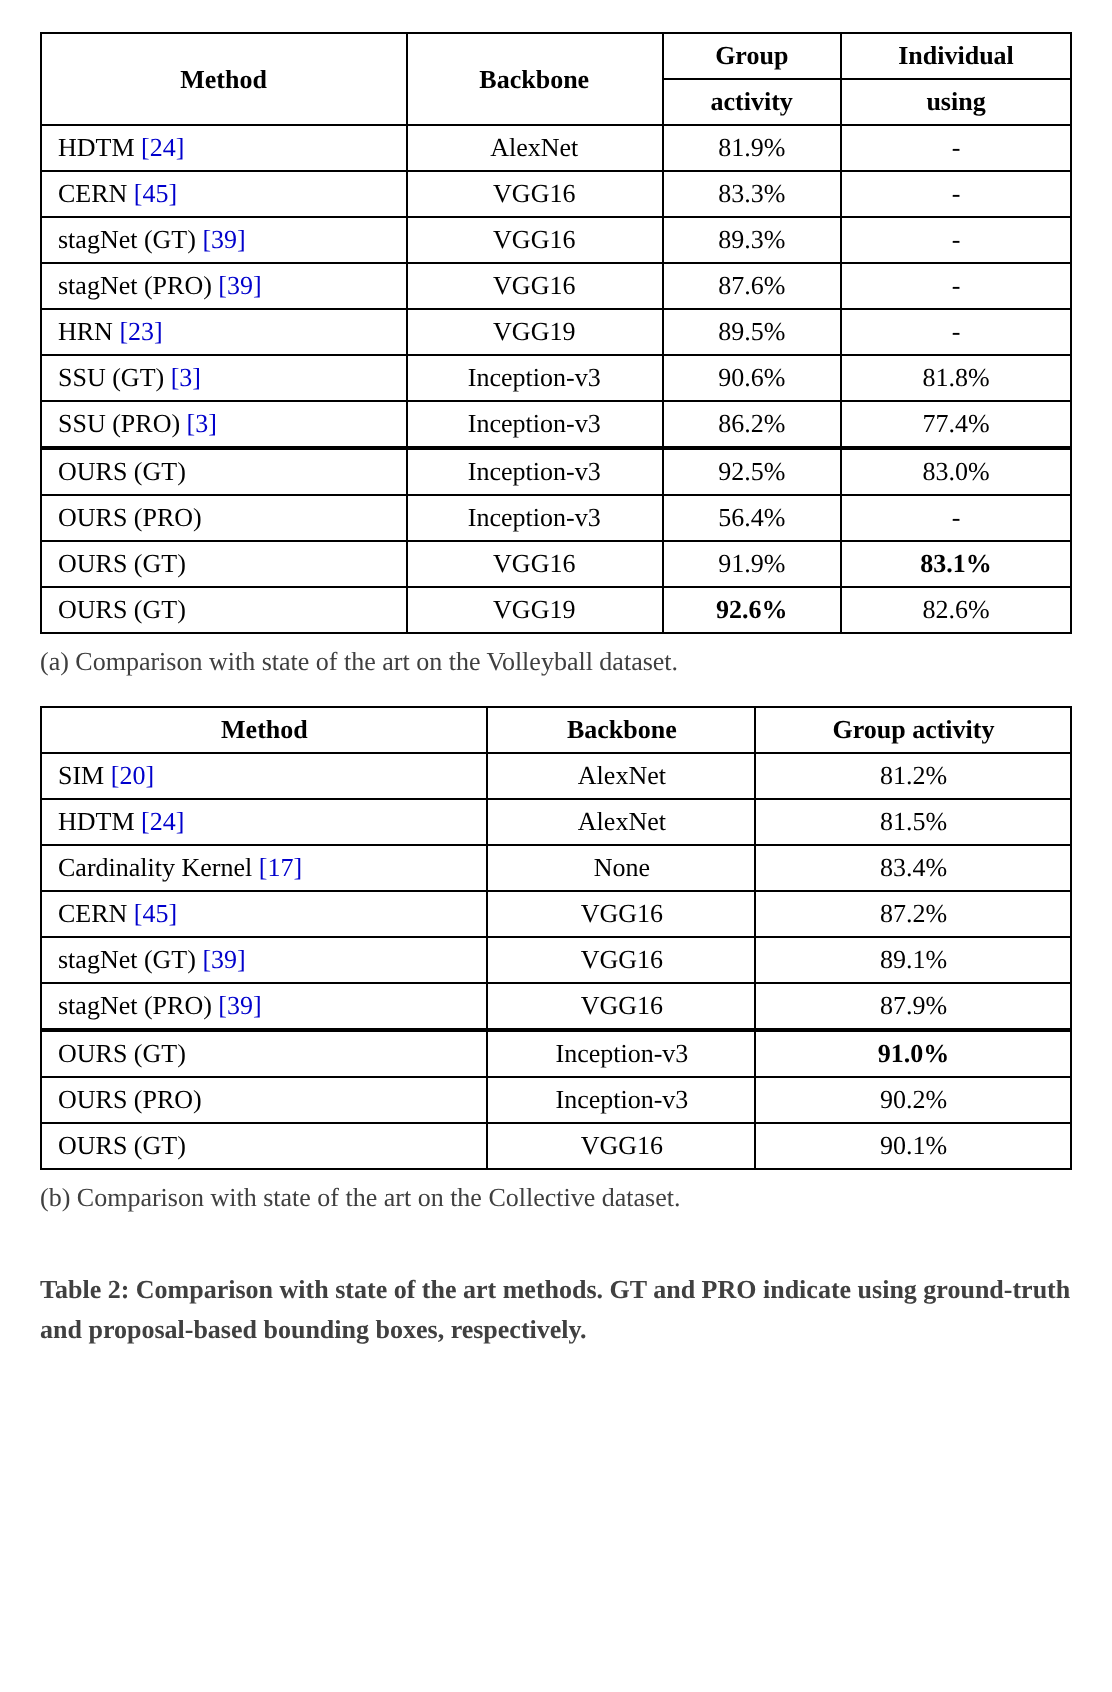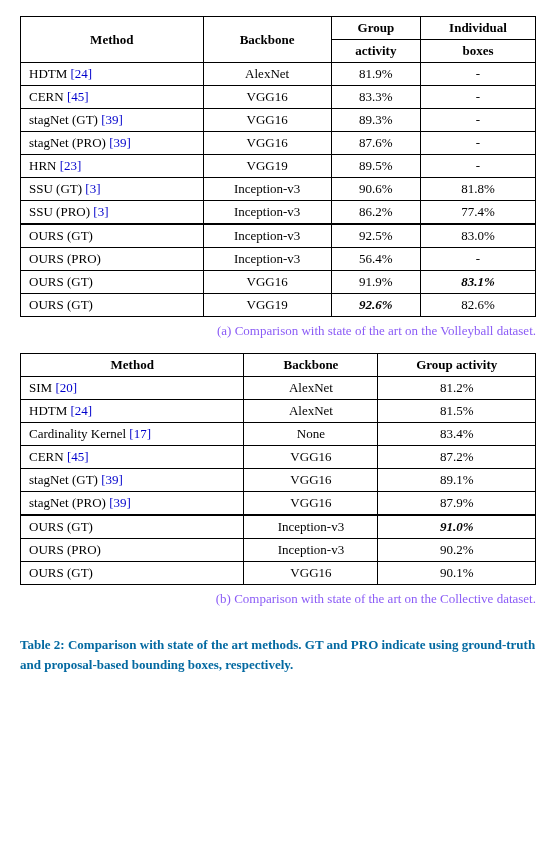--- a/index.html
+++ b/index.html
@@ -40,61 +40,60 @@
     td.left-align {
       text-align: left;
     }
 
     .section-divider td, .section-divider th {
       border-top: 2px solid #000;
     }
 
     .bold-val {
       font-weight: bold;
-      font-style: italic;
     }
 
     .ref-blue {
       color: #0000cc;
     }
 
     .caption {
-      text-align: right;
+      text-align: left;
       font-size: 13px;
       margin-top: 4px;
       margin-bottom: 14px;
-      color: #8b5cf6;
+      color: #404040;
     }
 
     .table-caption {
       font-size: 13px;
       margin-top: 28px;
       line-height: 1.5;
-      color: #0369a1;
+      color: #404040;
     }
 
     .table-caption span {
       font-weight: bold;
     }
   </style>
 </head>
 <body>
 
 <div class="table-container">
   <table>
     <thead>
       <tr>
         <th rowspan="2">Method</th>
         <th rowspan="2">Backbone</th>
         <th>Group</th>
         <th>Individual</th>
       </tr>
       <tr>
         <th>activity</th>
-        <th>boxes</th>
+        <th>using</th>
       </tr>
     </thead>
     <tbody>
 
       <tr>
         <td class="left-align">HDTM <span class="ref-blue">[24]</span></td>
         <td>AlexNet</td>
         <td>81.9%</td>
         <td>-</td>
       </tr>

